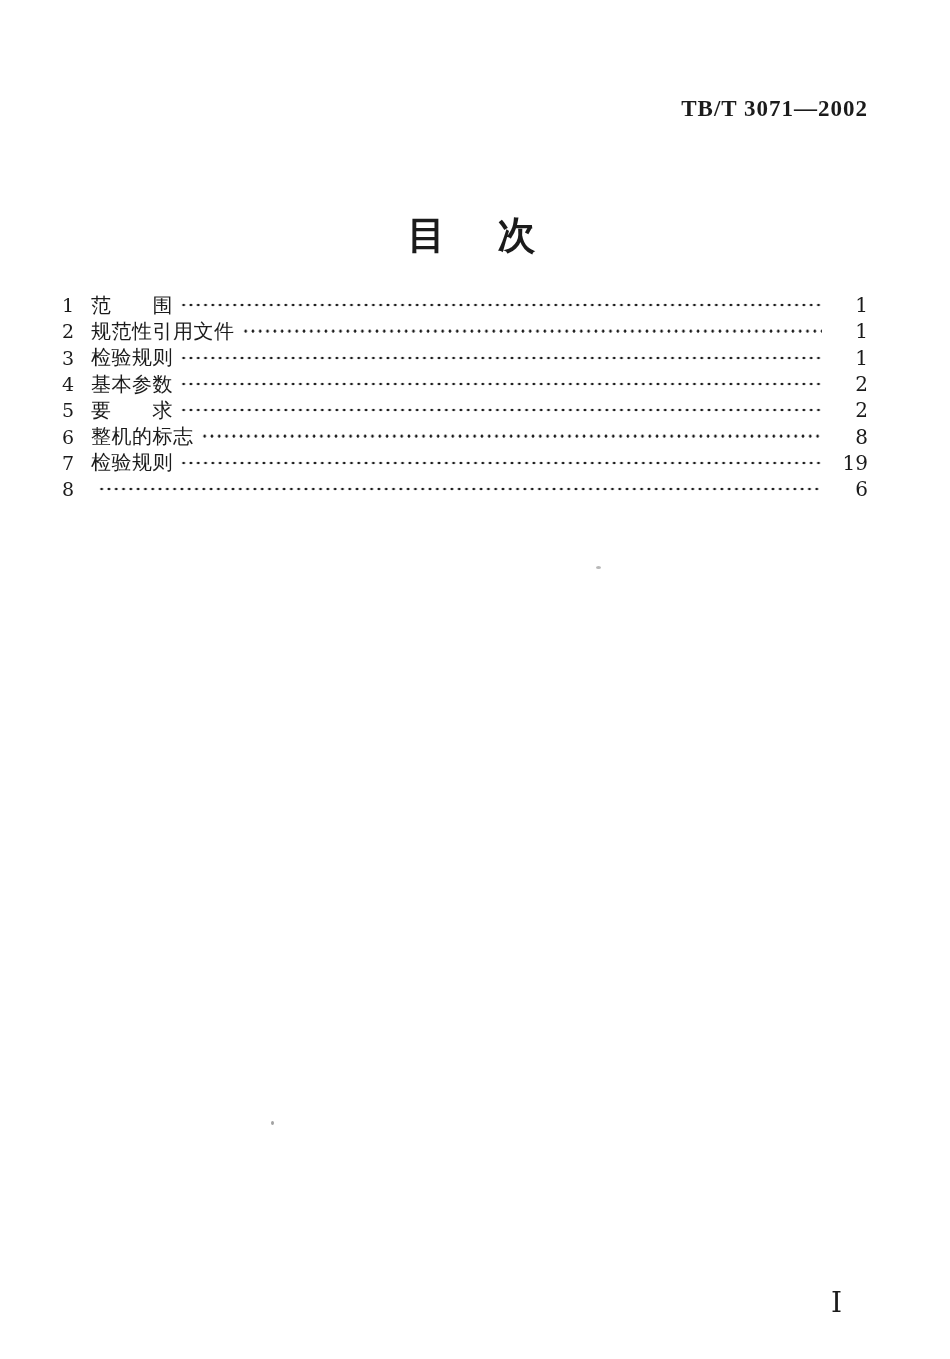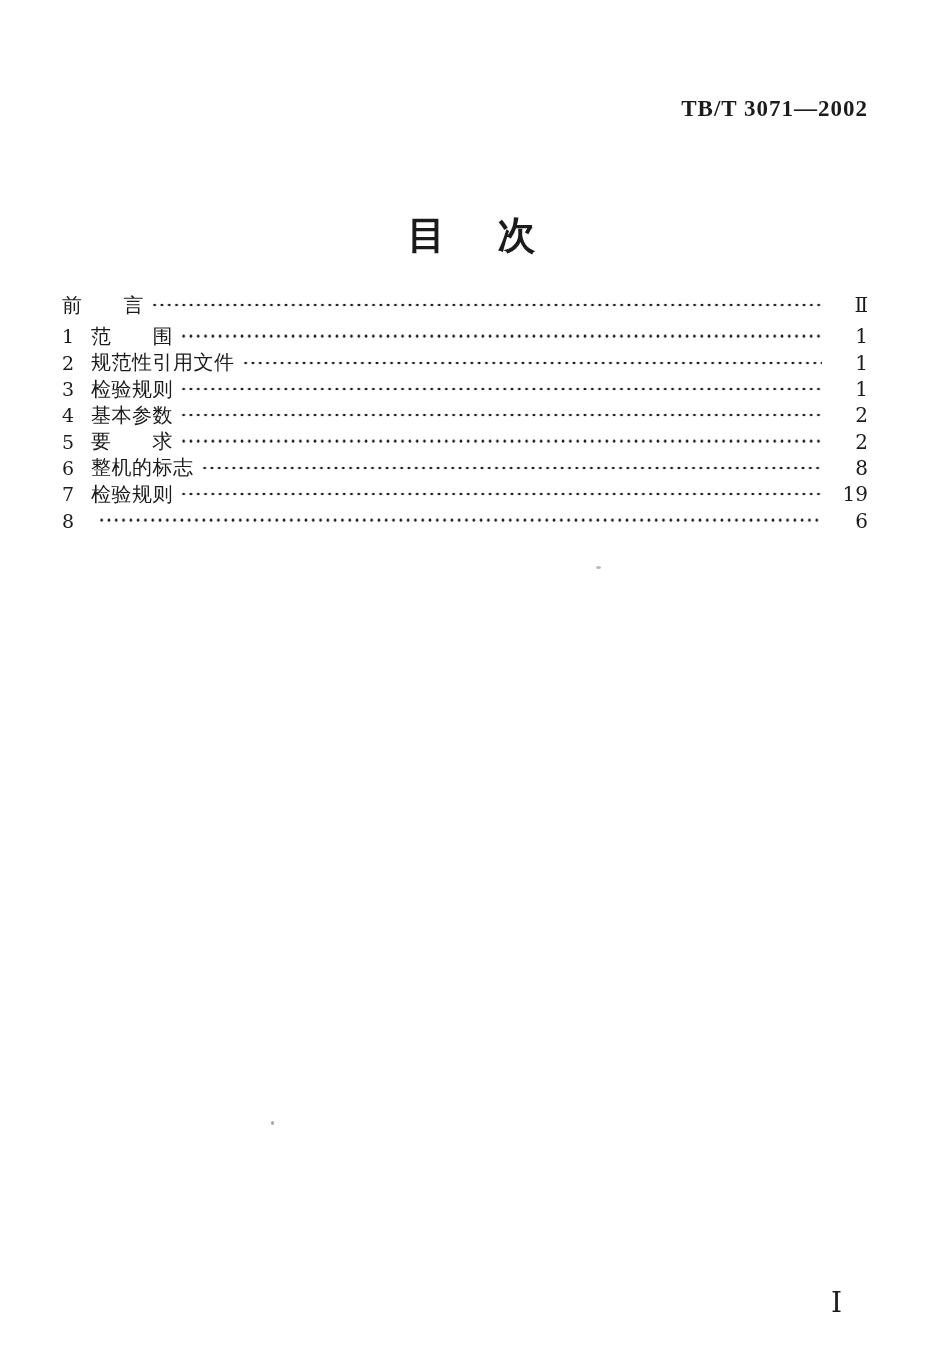--- a/index.html
+++ b/index.html
@@ -104,25 +104,20 @@
 </style>
 </head>
 <body>
 
 <div class="doc-header">TB/T 3071—2002</div>
 
 <div class="doc-title">目　次</div>
 
 <div class="toc">
 
-  <div class="toc-row first">
-    <span class="toc-label">前　　言</span>
-    <span class="leader"></span>
-    <span class="toc-page">Ⅱ</span>
-  </div>
 
   <div class="toc-row">
     <span class="toc-num">1</span>
     <span class="toc-label">范　　围</span>
     <span class="leader"></span>
     <span class="toc-page">1</span>
   </div>
 
   <div class="toc-row">
     <span class="toc-num">2</span>

